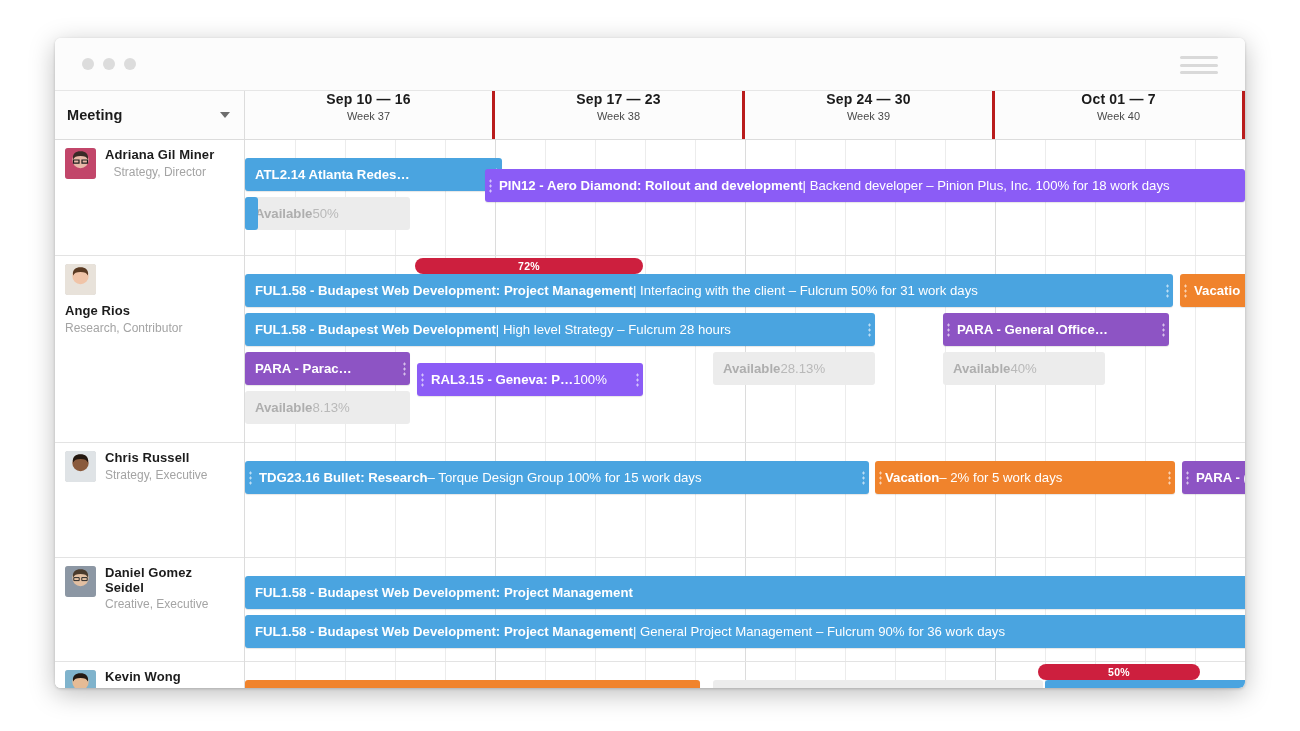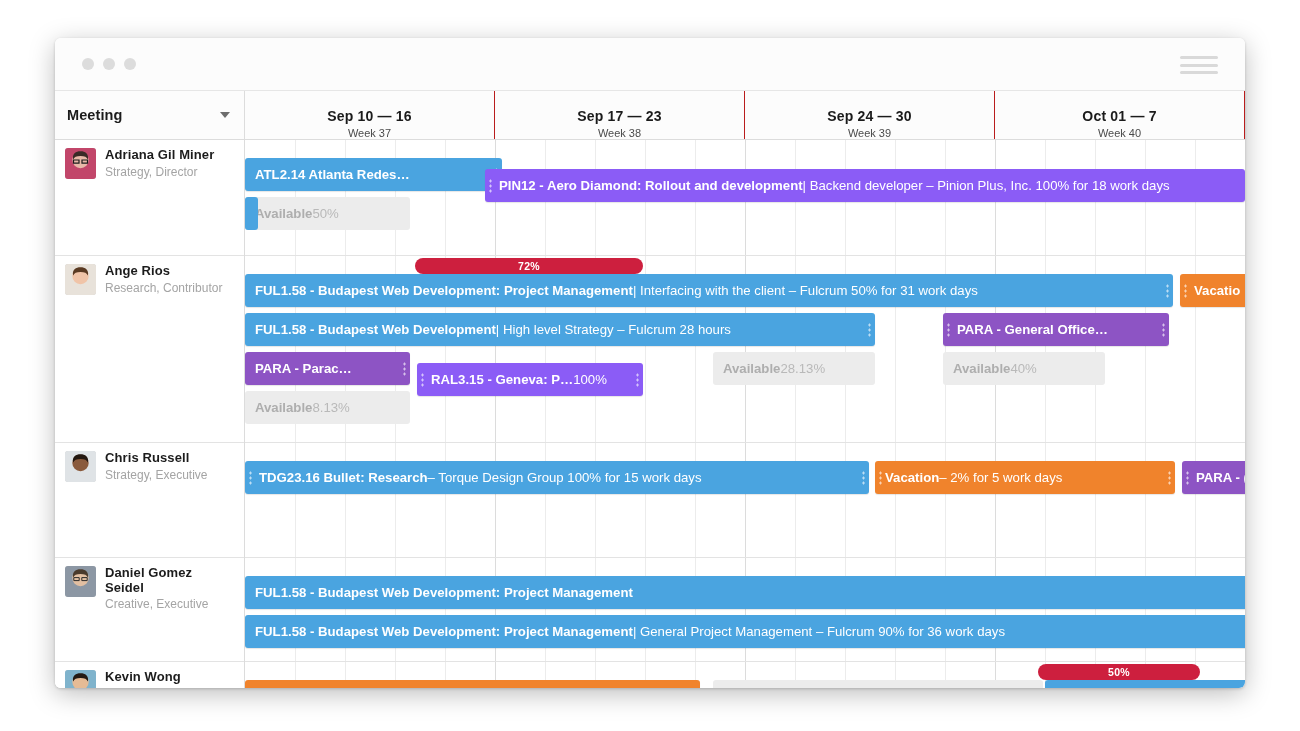--- a/index.html
+++ b/index.html
@@ -29,22 +29,22 @@
     width:190px;min-width:190px;box-sizing:border-box;
     border-right:1px solid #dcdcdc;
     display:flex;align-items:center;justify-content:space-between;
     padding:0 14px 0 12px;cursor:pointer;background:#fcfcfc;
   }
   .filter-cell .lbl{font-size:14.5px;font-weight:bold;color:#1c1c1c;letter-spacing:.1px;}
   .caret{width:0;height:0;border-left:5.5px solid transparent;border-right:5.5px solid transparent;
          border-top:6.5px solid #6d6d6d;}
   .weeks{flex:1;display:flex;}
   .week{
-    flex:1;box-sizing:border-box;border-right:1px solid #b91c1c;
-    display:flex;flex-direction:column;align-items:center;justify-content:flex-end;
+    flex:1;box-sizing:border-box;border-right:3px solid #b91c1c;
+    display:flex;flex-direction:column;align-items:center;justify-content:flex-start;
     background:#fcfcfc;cursor:pointer;
   }
   .week .w-title{font-size:14px;font-weight:bold;color:#1b1b1b;letter-spacing:.2px;}
   .week .w-sub{font-size:11px;color:#4a4a4a;margin-top:3px;}
 
   
   .body-area{position:relative;height:549px;overflow:hidden;display:flex;}
   .people-col{width:190px;min-width:190px;box-sizing:border-box;border-right:1px solid #dcdcdc;background:#fff;position:relative;z-index:3;}
   .person{box-sizing:border-box;border-bottom:1px solid #e3e3e3;padding:8px 10px 0 10px;display:flex;gap:9px;background:#fff;}
   .avatar{width:31px;height:31px;border-radius:3px;flex:0 0 31px;overflow:hidden;position:relative;background:#cfcfcf;}
@@ -127,36 +127,36 @@
           </div>
           <div class="week">
             <div class="w-title">Oct 01 — 7</div>
             <div class="w-sub">Week 40</div>
           </div>
         </div>
     </div>
 
     <div class="body-area">
       <div class="people-col" id="people">
-          <div class="person" style="height: 116px;">
+          <div class="person" style="height: 116px; text-align: center;">
             <div class="avatar">
               <svg viewBox="0 0 31 31" xmlns="http://www.w3.org/2000/svg">
                 <rect width="31" height="31" fill="#c2466a"></rect>
                 <circle cx="15.5" cy="12" r="8.2" fill="#e8b9a8"></circle>
                 <path d="M15.5 3.2c5 0 7.6 2.6 7.6 6.4 0 1-.4 2-.4 2-.6-2.6-3.2-3.6-7.2-3.6S9 9 8.3 11.6c0 0-.4-1-.4-2 0-3.8 2.6-6.4 7.6-6.4z" fill="#3a2a26"></path>
                 <path d="M4 31c1.2-5.4 5.6-8.2 11.5-8.2S25.8 25.6 27 31z" fill="#c2466a"></path>
                 <path d="M8.5 12h5.5v3.2H8.5zM17 12h5.5v3.2H17z" fill="none" stroke="#1c1c1c" stroke-width="1.2"></path>
               </svg>
             </div>
             <div class="pinfo">
               <div class="pname">Adriana Gil Miner</div>
               <div class="prole">Strategy, Director</div>
             </div>
           </div>
-          <div class="person" style="height: 187px;">
+          <div class="person" style="height: 187px; flex-direction: column;">
             <div class="avatar">
               <svg viewBox="0 0 31 31" xmlns="http://www.w3.org/2000/svg">
                 <rect width="31" height="31" fill="#e8e2da"></rect>
                 <circle cx="15.5" cy="12" r="8.2" fill="#f0c4a8"></circle>
                 <path d="M15.5 3.2c5 0 7.6 2.6 7.6 6.4 0 1-.4 2-.4 2-.6-2.6-3.2-3.6-7.2-3.6S9 9 8.3 11.6c0 0-.4-1-.4-2 0-3.8 2.6-6.4 7.6-6.4z" fill="#5a3a22"></path>
                 <path d="M4 31c1.2-5.4 5.6-8.2 11.5-8.2S25.8 25.6 27 31z" fill="#e8e2da"></path>
               </svg>
             </div>
             <div class="pinfo">
               <div class="pname">Ange Rios</div>

